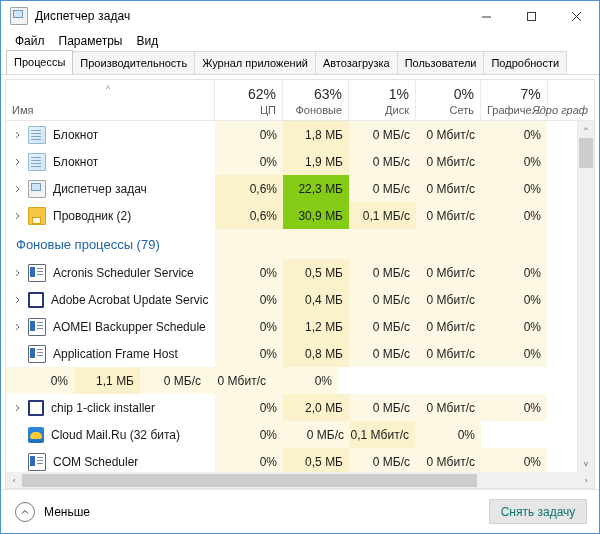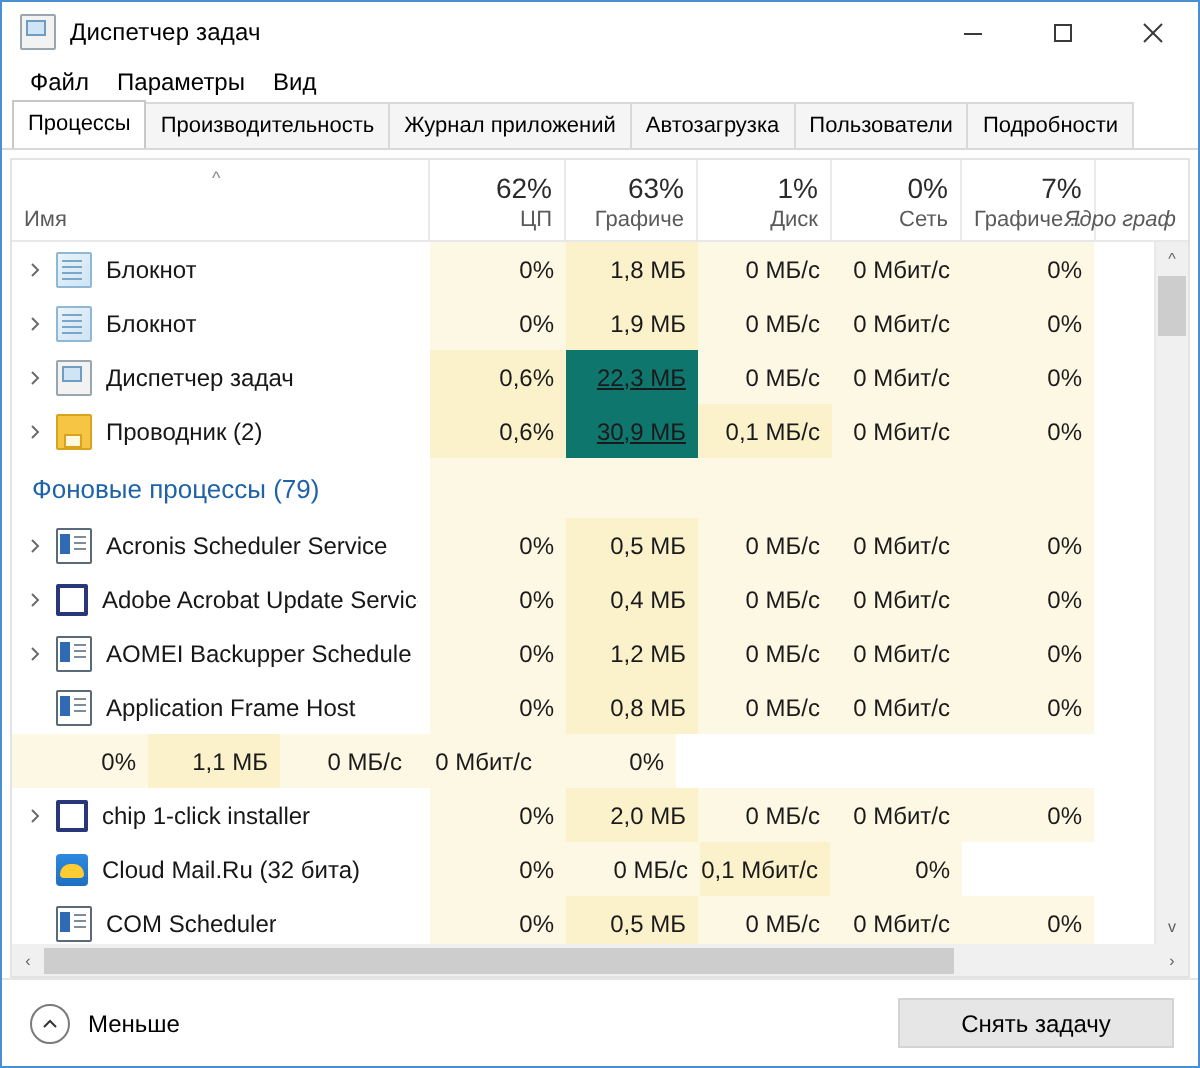--- a/index.html
+++ b/index.html
@@ -200,21 +200,21 @@
   }
   .cell.num { justify-content: flex-end; }
   .cell.name {
     flex: 0 0 209px;
     justify-content: flex-start;
     padding-left: 0;
   }
   
   .h0 { background: #fdf8e3; }
   .h1 { background: #fbf2cc; }
-  .h2 { background: #0f766e; text-decoration: underline; }
+  .h2 { background: #84cc16; }
   .hw { background: #ffffff; }
 
   .expander {
     width: 22px;
     min-width: 22px;
     display: flex;
     align-items: center;
     justify-content: center;
     color: #6b6b6b;
     font-size: 9px;
@@ -432,25 +432,25 @@
     display: flex;
     align-items: center;
     justify-content: center;
     font-size: 8px;
     color: #333;
     line-height: 8px;
   }
   .less-text { font-size: 12px; color: #000; }
   .endtask {
     margin-left: auto;
-    width: 138px;
+    width: 98px;
     height: 25px;
     background: #e6e6e6;
     border: 1px solid #d3d3d3;
-    color: #000000;
+    color: #0f766e;
     font-size: 12px;
     display: flex;
     align-items: center;
     justify-content: center;
     box-sizing: border-box;
     font-family: "Liberation Sans", sans-serif;
   }
 </style>
 </head>
 <body>
@@ -503,21 +503,21 @@
         <div class="hdr-cell name">
           <div class="sort-arrow">^</div>
           <div class="hdr-lbl">Имя</div>
         </div>
         <div class="hdr-cell num c-cpu">
           <div class="hdr-pct">62%</div>
           <div class="hdr-lbl">ЦП</div>
         </div>
         <div class="hdr-cell num c-mem">
           <div class="hdr-pct">63%</div>
-          <div class="hdr-lbl">Графиче</div>
+          <div class="hdr-lbl">Фоновые</div>
         </div>
         <div class="hdr-cell num c-disk">
           <div class="hdr-pct">1%</div>
           <div class="hdr-lbl">Диск</div>
         </div>
         <div class="hdr-cell num c-net">
           <div class="hdr-pct">0%</div>
           <div class="hdr-lbl">Сеть</div>
         </div>
         <div class="hdr-cell num c-gpu">

